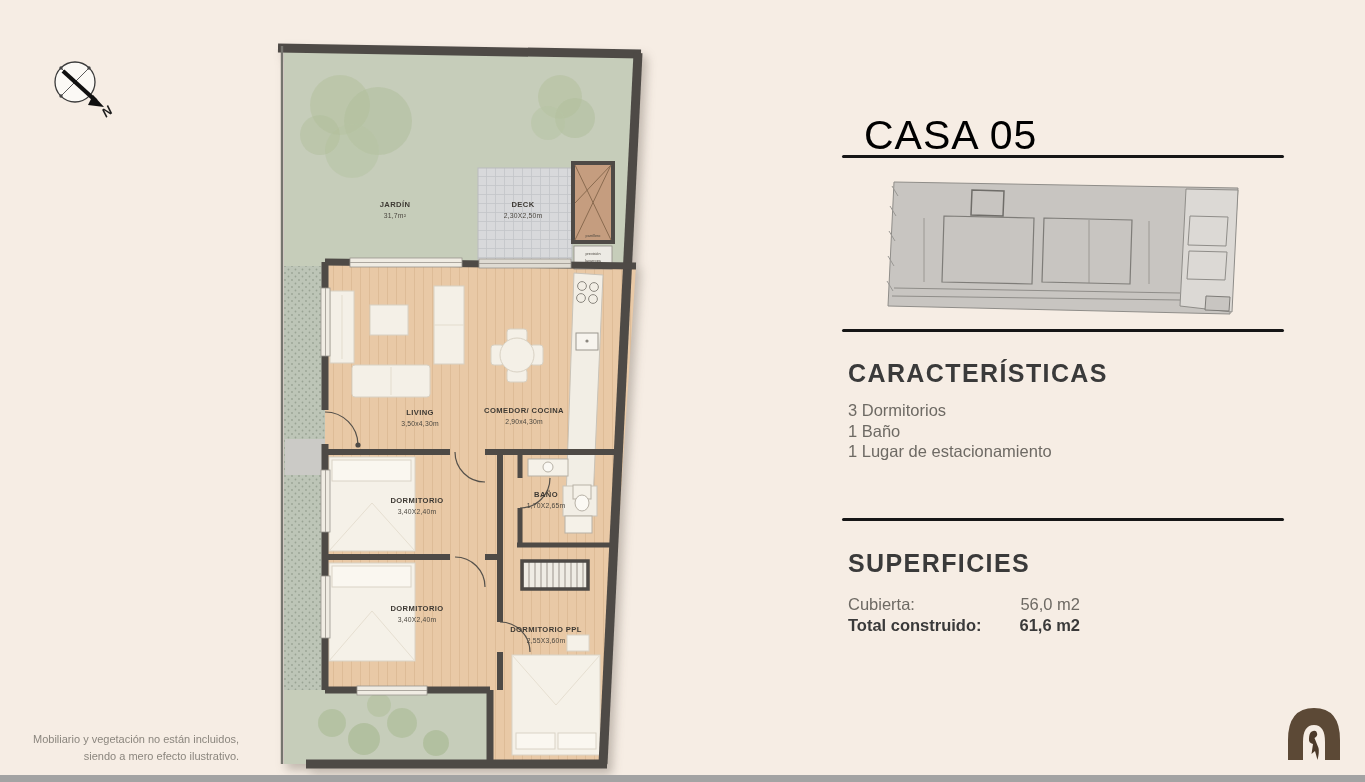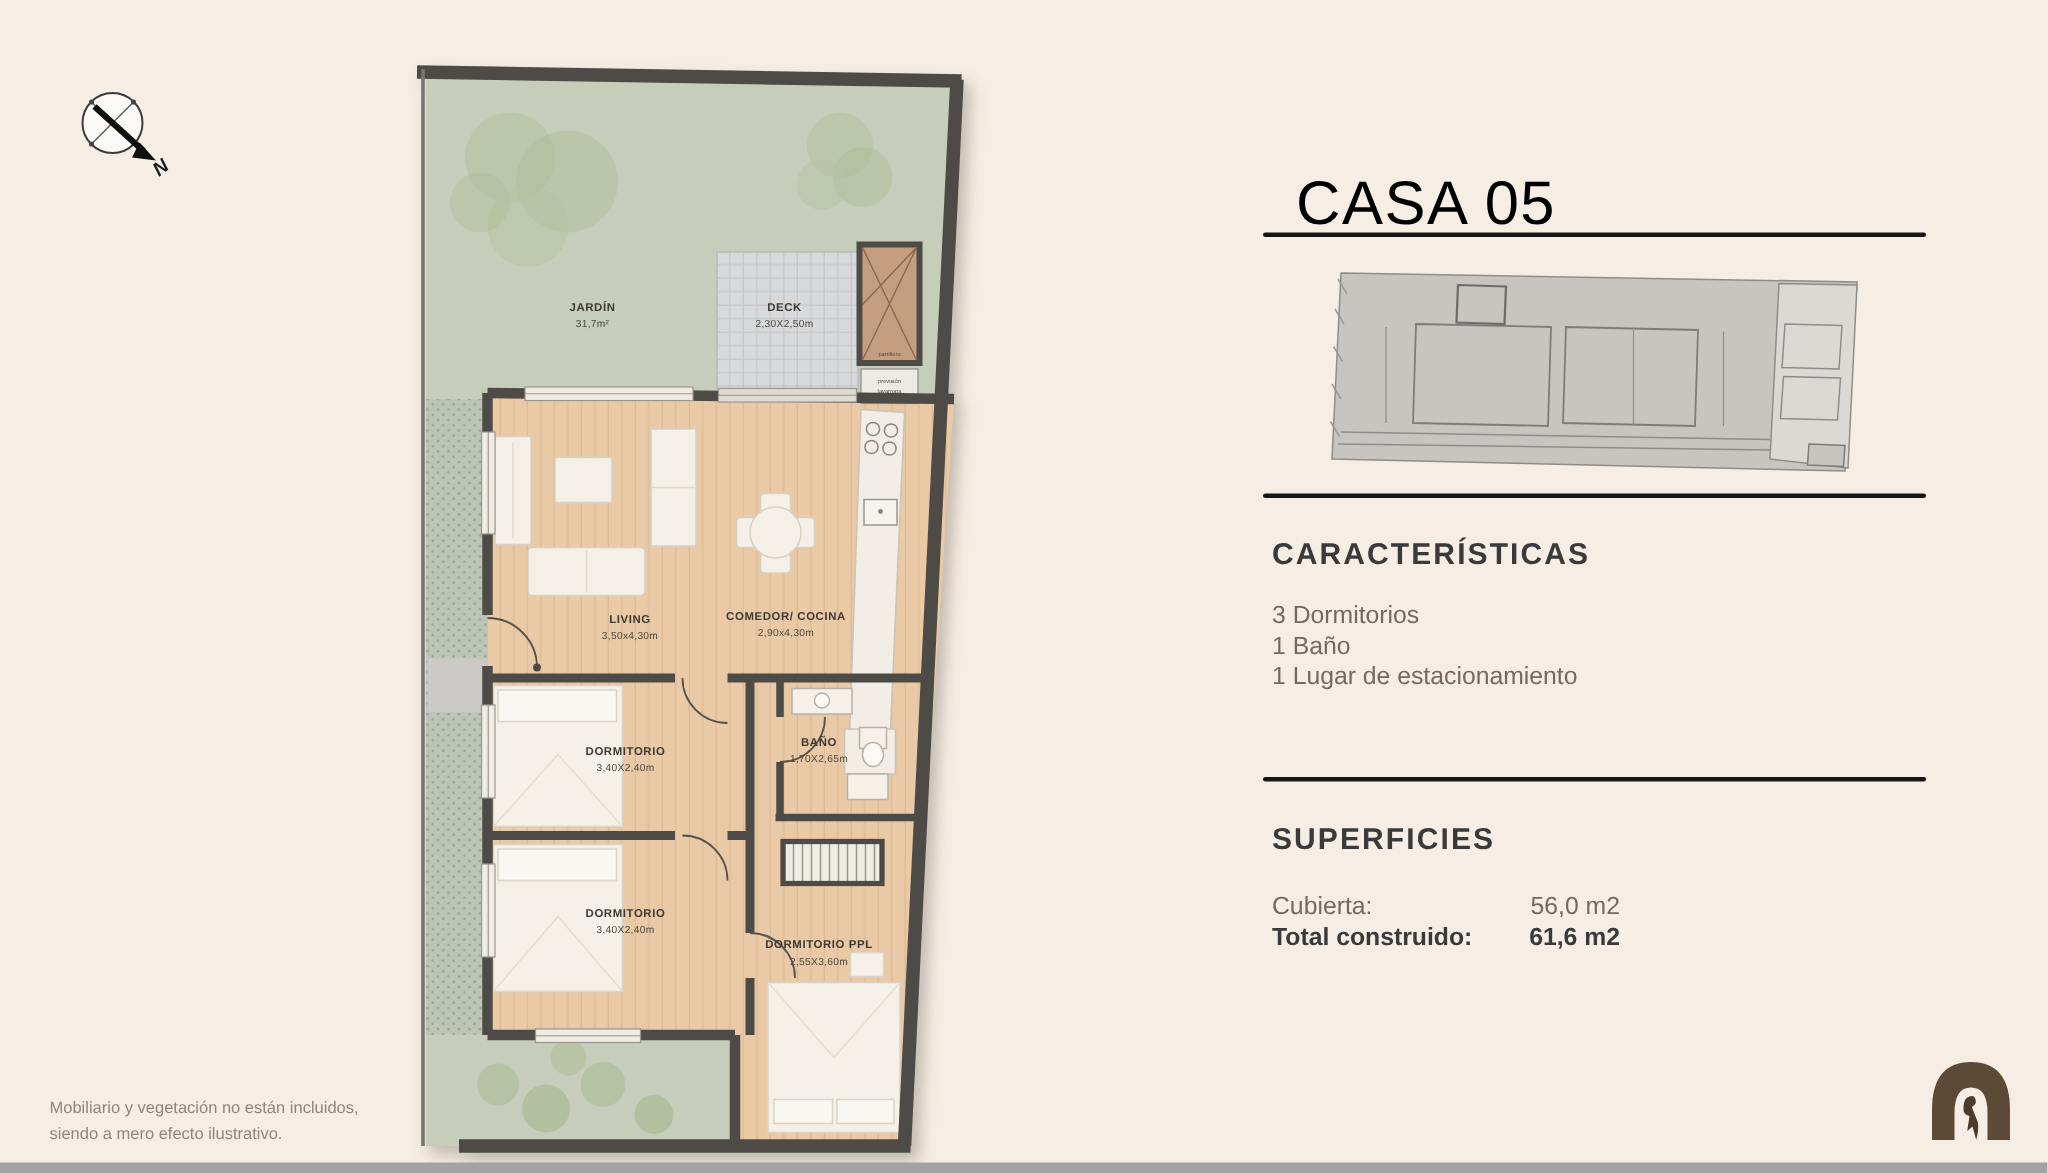--- a/index.html
+++ b/index.html
@@ -22,32 +22,32 @@
   .panel{position:absolute;left:842px;top:0;width:444px;height:782px;}
   .panel-title{
     position:absolute;left:6px;top:96px;margin:16px;
     font-size:41px;font-weight:500;color:#000000;letter-spacing:1px;
   }
   .rule{position:absolute;left:0;width:442px;height:3px;background:#161616;border-radius:2px;}
   #rule-1{top:155px;} #rule-2{top:329px;} #rule-3{top:518px;}
   #minimap-svg{position:absolute;left:42px;top:176px;width:362px;height:144px;}
   .section-heading{
     position:absolute;left:6px;margin:0;
-    font-size:20px;font-weight:bold;color:#3a3a3a;letter-spacing:1.4px;
+    font-size:25px;font-weight:bold;color:#3a3a3a;letter-spacing:1.4px;
   }
   #caract-heading{top:359px;} #superf-heading{top:549px;}
   .feat-list{position:absolute;left:6px;top:400px;width:420px;}
   .feat{font-size:16.5px;color:#6e6a64;line-height:20.6px;}
   .surf-table{position:absolute;left:6px;top:594px;width:300px;}
   .srow{display:flex;font-size:16.5px;color:#6e6a64;line-height:20.6px;}
   .slabel{width:160px;}
   .svalue{width:72px;text-align:right;}
   .srow.bold .slabel,.srow.bold .svalue{font-weight:bold;color:#3a3a3a;}
   
-  .disclaimer{position:absolute;left:33px;top:731px;font-size:11px;color:#8b867e;line-height:17px;}
+  .disclaimer{position:absolute;left:33px;top:731px;font-size:11px;color:#8b867e;line-height:17px;text-align:right;}
   #logo-svg{position:absolute;left:1278px;top:698px;width:72px;height:78px;}
   .bottom-bar{position:absolute;left:0;top:775px;width:1365px;height:7px;background:#a3a3a3;}
 </style>
 </head>
 <body>
 
 <svg id="compass-svg" viewBox="0 0 95 92">
   <circle cx="45" cy="40" r="20" fill="#fbf9f5" stroke="#3a3a3a" stroke-width="1.3"></circle>
   <line x1="31" y1="26" x2="59" y2="54" stroke="#5a5a5a" stroke-width="1"></line>
   <line x1="59" y1="26" x2="31" y2="54" stroke="#5a5a5a" stroke-width="1"></line>

